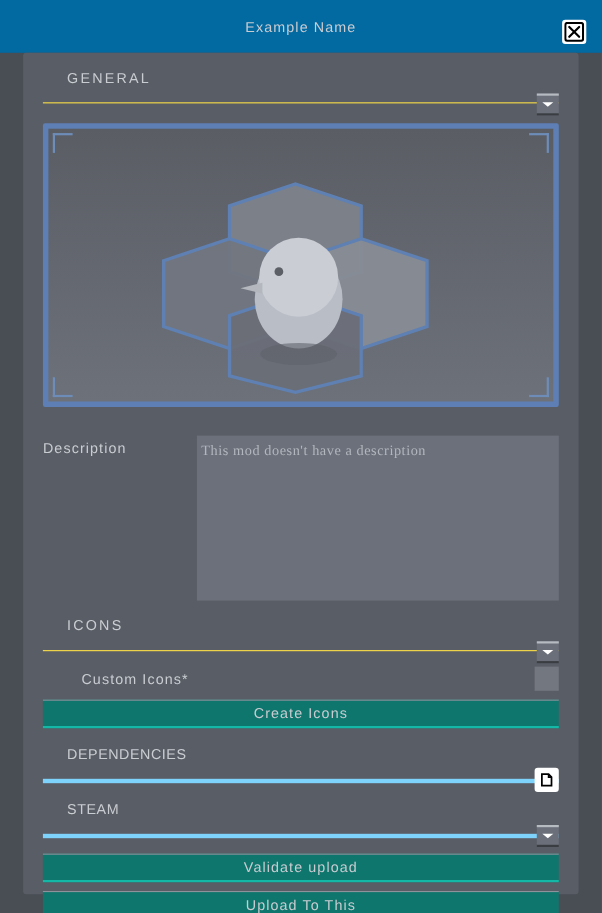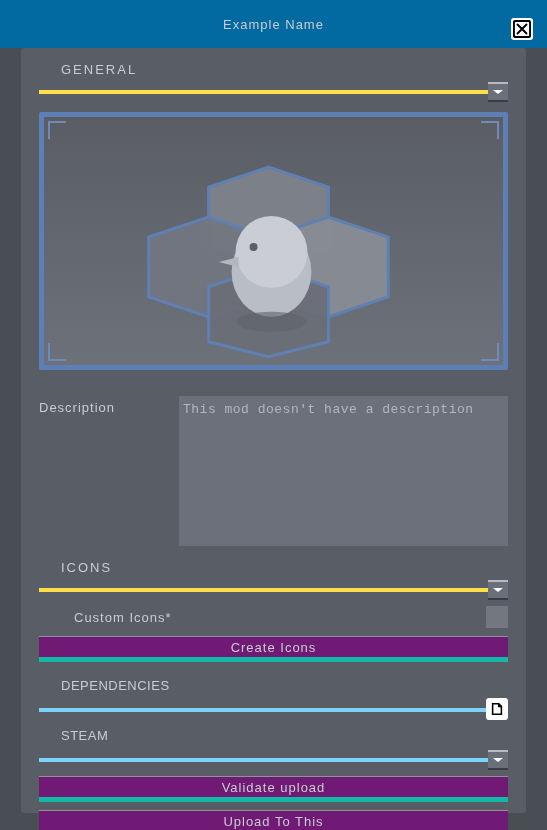--- a/index.html
+++ b/index.html
@@ -53,21 +53,21 @@
     background: #595d65;
     border-radius: 3px;
     padding: 0;
   }
   .section-header {
     display: flex;
     align-items: center;
     justify-content: space-between;
     height: 46px;
     padding: 0 0 0 22px;
-    border-bottom: 4px solid #fde047;
+    border-bottom: 1px solid #fde047;
     margin: 0 18px;
     position: relative;
   }
   .section-header.first { margin-top: 0; }
   .section-header .label {
     color: #c9ccd1;
     font-size: 13px;
     letter-spacing: 2px;
     font-weight: 500;
   }
@@ -137,21 +137,21 @@
   .desc-field {
     flex: 1;
     height: 150px;
     background: #6b707a;
     padding: 6px 4px;
     color: #b2b6bd;
     font-size: 13px;
     letter-spacing: 0.5px;
     border: none;
     resize: none;
-    font-family: Liberation Mono, monospace;
+    font-family: Liberation Serif, serif;
   }
   .row-field {
     display: flex;
     align-items: center;
     margin: 14px 18px 0 18px;
     justify-content: space-between;
   }
   .row-field .lbl {
     font-size: 13px;
     letter-spacing: 1px;
@@ -159,23 +159,23 @@
   }
   .checkbox {
     width: 22px;
     height: 22px;
     background: #73777f;
     cursor: pointer;
   }
   .wide-btn {
     margin: 8px 18px 0 18px;
     height: 26px;
-    background: #701a75;
+    background: #0f766e;
     border-top: 1px solid #8d929b;
-    border-bottom: 5px solid #14b8a6;
+    border-bottom: 2px solid #14b8a6;
     display: flex;
     align-items: center;
     justify-content: center;
     cursor: pointer;
     font-size: 13px;
     letter-spacing: 1px;
     color: #c9ccd1;
   }
   .doc-icon {
     width: 22px;

